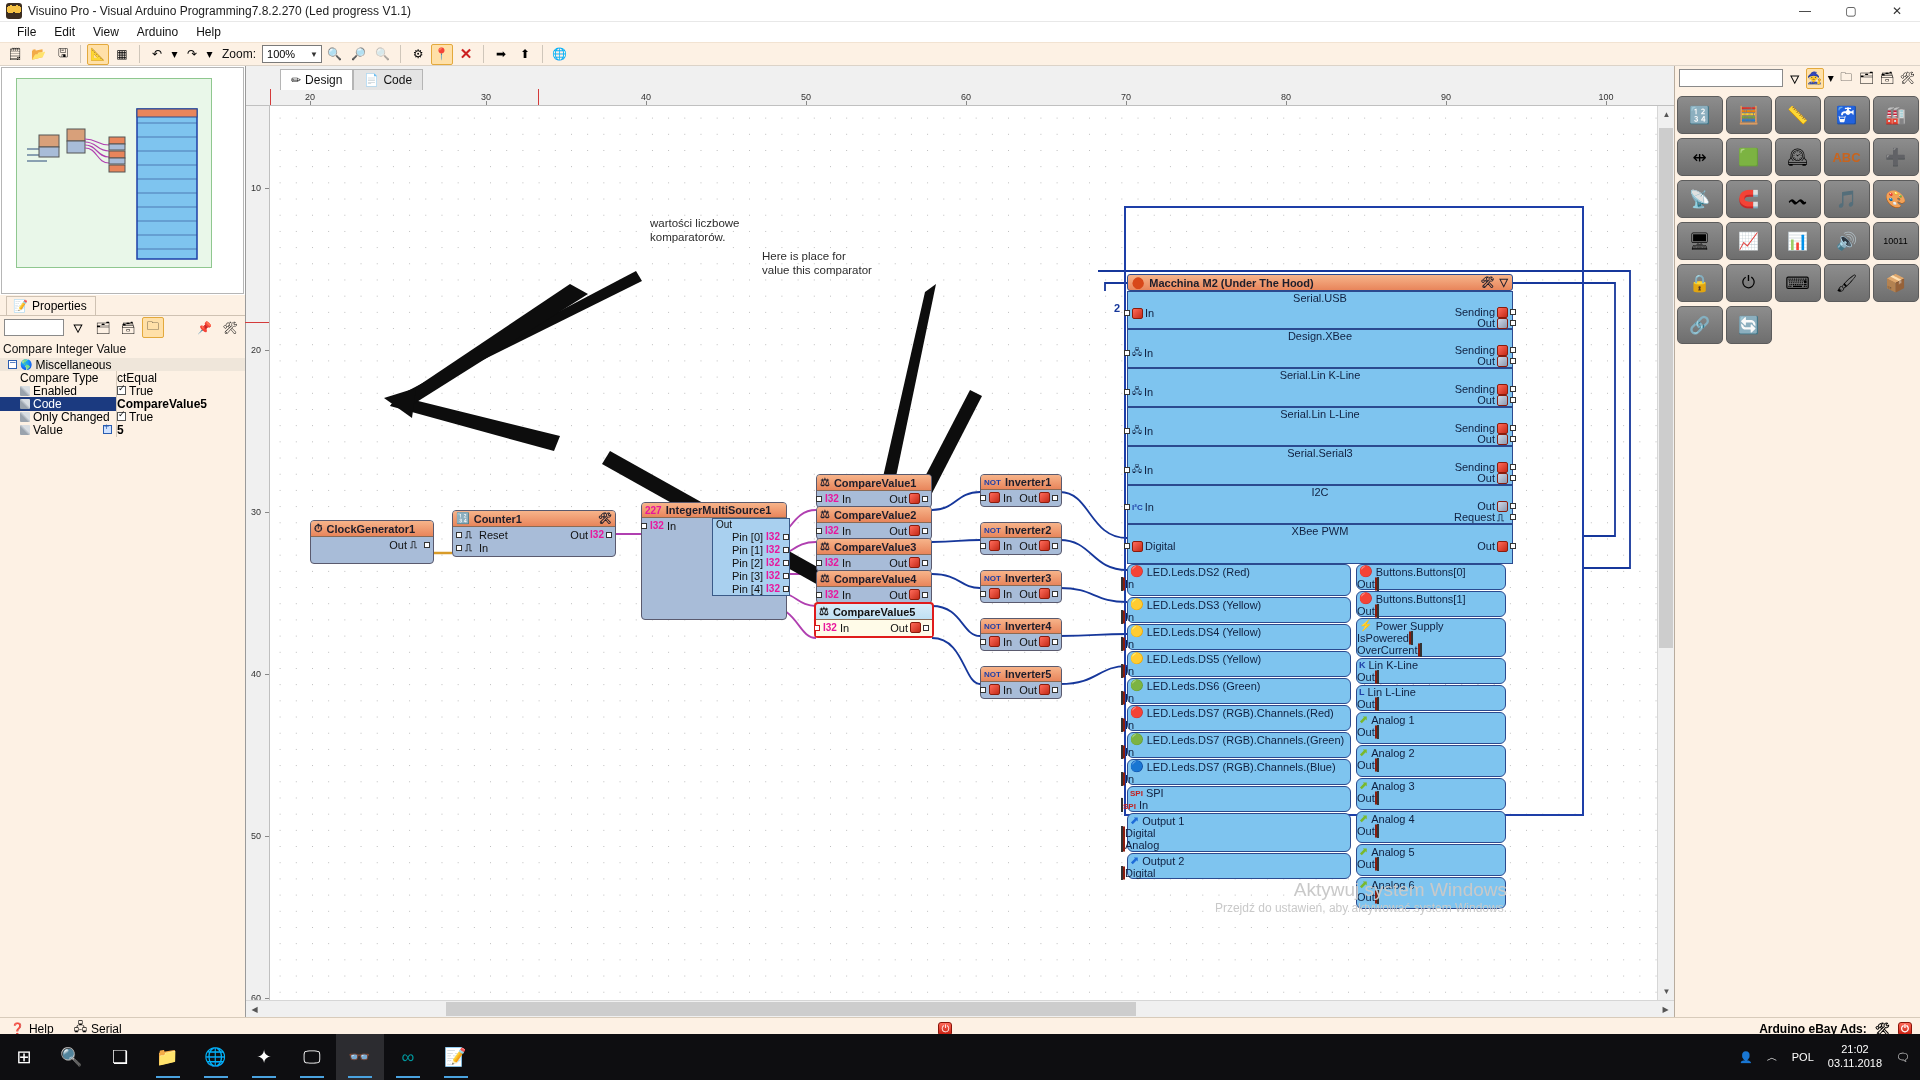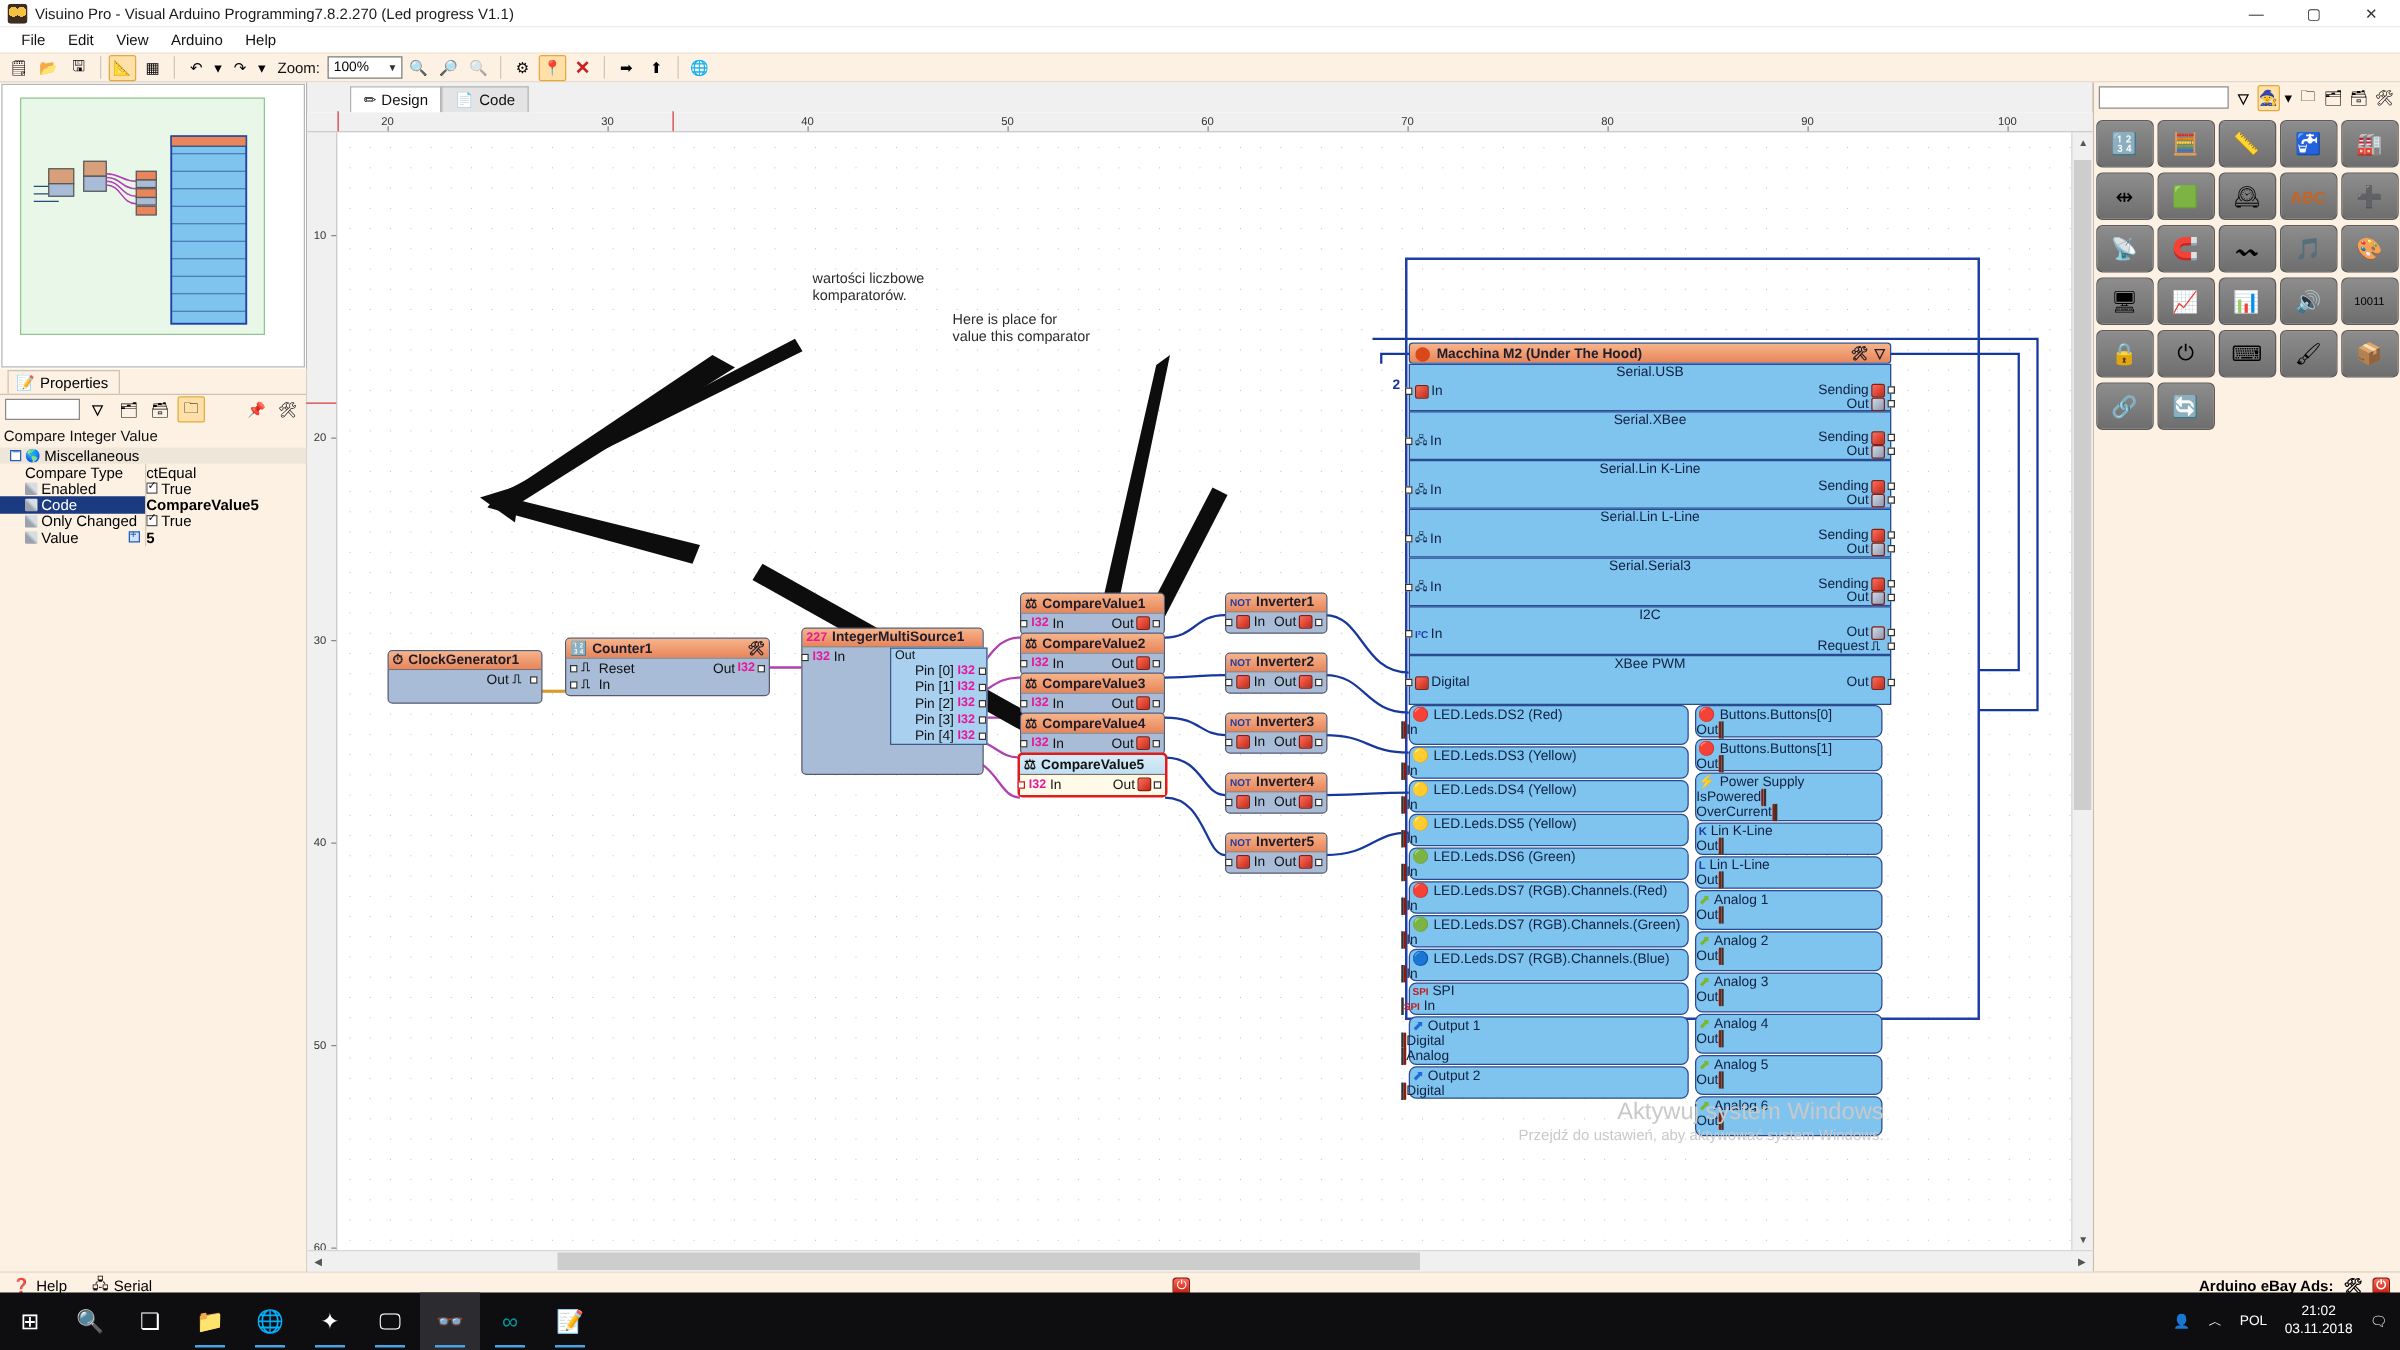--- a/index.html
+++ b/index.html
@@ -766,21 +766,21 @@
                 <span class="pinsq" style="margin-right:-6px"></span>
                 </div>
               <div class="rt" style="top:25px">
                   <span>Out</span>
                 <span class="micon" style="background:linear-gradient(135deg,#cfd8e8,#8c9ab0)"></span>
                 <span class="pinsq" style="margin-right:-6px"></span>
                 </div>
             </div>
 
             <div class="brow" style="height:39px">
-              <div class="ttl">Serial.XBee</div>
+              <div class="ttl">Design.XBee</div>
               <div class="lf" style="top:15px">
                   <span class="pinsq" style="margin-left:-6px"></span>
                 <span style="font-size:9px">🖧</span>
                 <span>In</span>
                 </div>
               <div class="rt" style="top:14px">
                   <span>Sending</span>
                 <span class="micon"></span>
                 <span class="pinsq" style="margin-right:-6px"></span>
                 </div>

